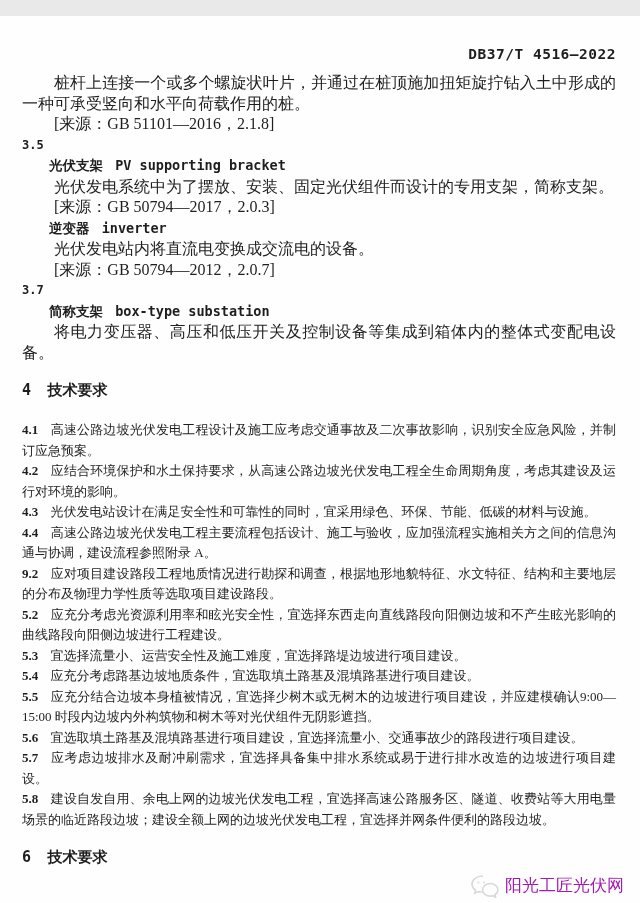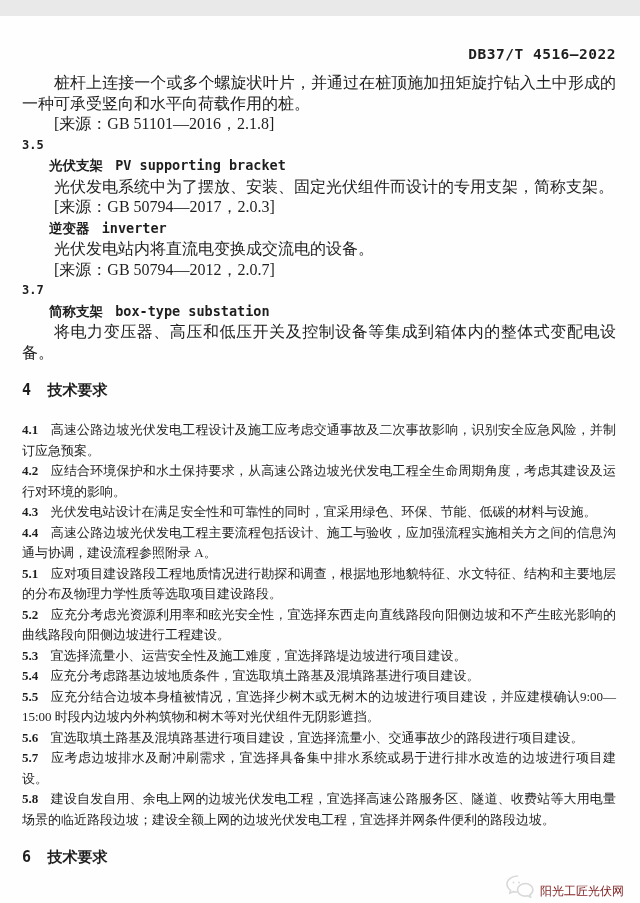--- a/index.html
+++ b/index.html
@@ -62,23 +62,23 @@
     text-align:justify;
   }
   .clause-num {
     font-weight:700;
     font-family:Liberation Serif, serif;
     margin-right:0.95em;
   }
   .watermark {
     position:absolute;
     right:16px; top:858px;
-    display:flex; align-items:flex-end;
-    color:#7f1d1d;
-    font-size:12px;
+    display:flex; align-items:flex-start;
+    color:#a21caf;
+    font-size:17px;
     font-family:"Liberation Sans","DejaVu Sans",sans-serif;
     white-space:nowrap;
   }
   .watermark svg { margin-right:5px; }
 </style>
 </head>
 <body>
 
 <div class="page">
 
@@ -101,21 +101,21 @@
   <p class="body-line indent-first">将电力变压器、高压和低压开关及控制设备等集成到箱体内的整体式变配电设备。</p>
 
   <h2 class="heading"><span class="h-num">4</span><span>技术要求</span></h2>
 
   <p class="clause"><span class="clause-num">4.1</span><span>高速公路边坡光伏发电工程设计及施工应考虑交通事故及二次事故影响，识别安全应急风险，并制订应急预案。</span></p>
   <p class="clause"><span class="clause-num">4.2</span><span>应结合环境保护和水土保持要求，从高速公路边坡光伏发电工程全生命周期角度，考虑其建设及运行对环境的影响。</span></p>
   <p class="clause"><span class="clause-num">4.3</span><span>光伏发电站设计在满足安全性和可靠性的同时，宜采用绿色、环保、节能、低碳的材料与设施。</span></p>
   <p class="clause"><span class="clause-num">4.4</span><span>高速公路边坡光伏发电工程主要流程包括设计、施工与验收，应加强流程实施相关方之间的信息沟通与协调，建设流程参照附录 A。</span></p>
 
 
-  <p class="clause"><span class="clause-num">5.1</span><span>应对项目建设路段工程地质情况进行勘探和调查，根据地形地貌特征、水文特征、结构和主要地层的分布及物理力学性质等选取项目建设路段。</span></p>
+  <p class="clause"><span class="clause-num">9.2</span><span>应对项目建设路段工程地质情况进行勘探和调查，根据地形地貌特征、水文特征、结构和主要地层的分布及物理力学性质等选取项目建设路段。</span></p>
   <p class="clause"><span class="clause-num">5.2</span><span>应充分考虑光资源利用率和眩光安全性，宜选择东西走向直线路段向阳侧边坡和不产生眩光影响的曲线路段向阳侧边坡进行工程建设。</span></p>
   <p class="clause"><span class="clause-num">5.3</span><span>宜选择流量小、运营安全性及施工难度，宜选择路堤边坡进行项目建设。</span></p>
   <p class="clause"><span class="clause-num">5.4</span><span>应充分考虑路基边坡地质条件，宜选取填土路基及混填路基进行项目建设。</span></p>
   <p class="clause"><span class="clause-num">5.5</span><span>应充分结合边坡本身植被情况，宜选择少树木或无树木的边坡进行项目建设，并应建模确认9:00—15:00 时段内边坡内外构筑物和树木等对光伏组件无阴影遮挡。</span></p>
   <p class="clause"><span class="clause-num">5.6</span><span>宜选取填土路基及混填路基进行项目建设，宜选择流量小、交通事故少的路段进行项目建设。</span></p>
   <p class="clause"><span class="clause-num">5.7</span><span>应考虑边坡排水及耐冲刷需求，宜选择具备集中排水系统或易于进行排水改造的边坡进行项目建设。</span></p>
   <p class="clause"><span class="clause-num">5.8</span><span>建设自发自用、余电上网的边坡光伏发电工程，宜选择高速公路服务区、隧道、收费站等大用电量场景的临近路段边坡；建设全额上网的边坡光伏发电工程，宜选择并网条件便利的路段边坡。</span></p>
 
   <h2 class="heading"><span class="h-num">6</span><span>技术要求</span></h2>
 

